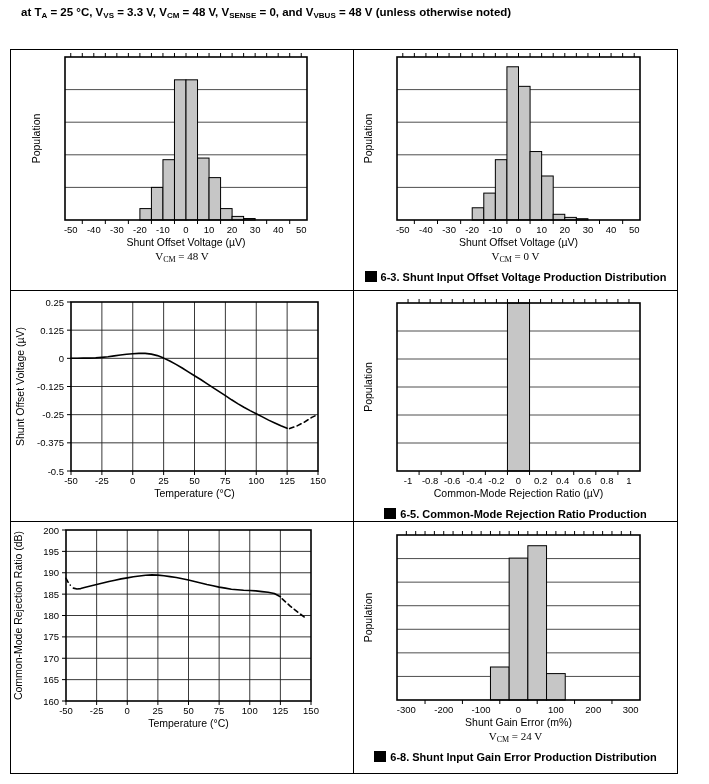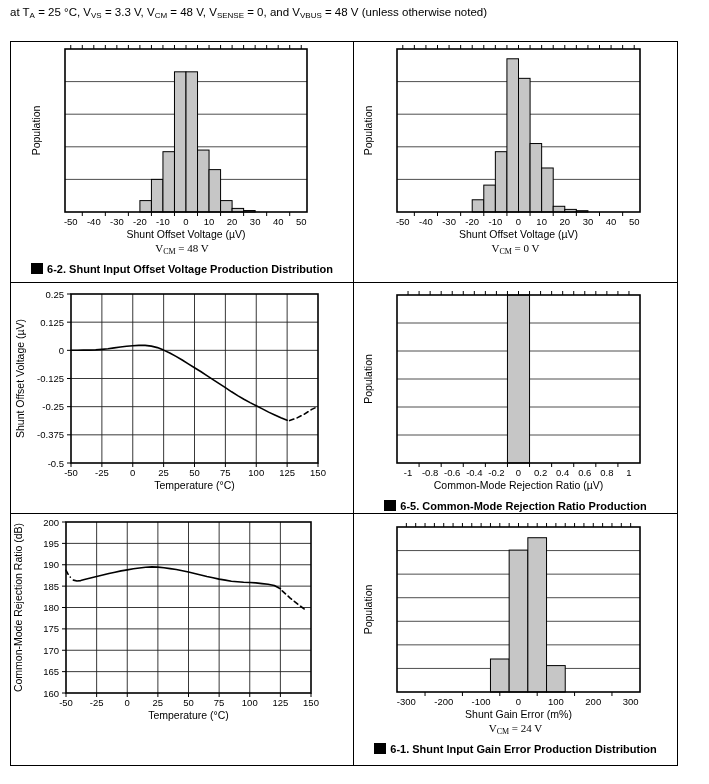--- a/index.html
+++ b/index.html
@@ -1,19 +1,19 @@
 <!DOCTYPE html>
 <html><head>
 <meta charset="utf-8">
 <style>
   html,body{margin:0;padding:0;background:#fff;}
   body{width:709px;height:784px;position:relative;font-family:"Liberation Sans",sans-serif;color:#000;overflow:hidden;}
   sub{font-size:8px;vertical-align:-2px;line-height:0;}
-  .header{position:absolute;left:10px;top:6px;font-size:11.5px;white-space:nowrap;}
-  .figgrid{position:absolute;left:10px;top:41px;width:666px;height:723px;border:1px solid #000;
+  .header{position:absolute;left:21px;top:6px;font-size:11.5px;white-space:nowrap;font-weight:bold;}
+  .figgrid{position:absolute;left:10px;top:49px;width:666px;height:723px;border:1px solid #000;
            display:grid;grid-template-columns:343px 1fr;grid-template-rows:241px 231px 1fr;}
   .cell{position:relative;display:flex;flex-direction:column;align-items:center;overflow:hidden;background:#fff;}
   .cell.bR{border-right:1px solid #000;}
   .cell.bB{border-bottom:1px solid #000;}
   svg.chart{display:block;flex:0 0 auto;overflow:visible;}
   .cond{font-size:11px;height:15px;line-height:15px;text-align:left;margin-top:1px;font-family:Liberation Serif, serif;}
   .caption{font-weight:bold;font-size:11px;line-height:14px;text-align:center;margin-top:6px;padding:0 6px;}
   .caption.wrap2{max-width:302px;}
   .figbox{display:inline-block;width:12px;height:11px;background:#000;color:transparent;overflow:hidden;
           font-size:10px;line-height:11px;vertical-align:-1px;margin-right:4px;}
@@ -81,21 +81,20 @@
         <text x="174" y="183" font-size="9.5" text-anchor="middle" fill="#000000" font-family="&quot;Liberation Sans&quot;,sans-serif">0</text>
         <text x="197.04761904761904" y="183" font-size="9.5" text-anchor="middle" fill="#000000" font-family="&quot;Liberation Sans&quot;,sans-serif">10</text>
         <text x="220.0952380952381" y="183" font-size="9.5" text-anchor="middle" fill="#000000" font-family="&quot;Liberation Sans&quot;,sans-serif">20</text>
         <text x="243.14285714285714" y="183" font-size="9.5" text-anchor="middle" fill="#000000" font-family="&quot;Liberation Sans&quot;,sans-serif">30</text>
         <text x="266.19047619047615" y="183" font-size="9.5" text-anchor="middle" fill="#000000" font-family="&quot;Liberation Sans&quot;,sans-serif">40</text>
         <text x="289.23809523809524" y="183" font-size="9.5" text-anchor="middle" fill="#000000" font-family="&quot;Liberation Sans&quot;,sans-serif">50</text>
         <text x="174" y="196" font-size="10.5" text-anchor="middle" fill="#000000" font-family="&quot;Liberation Sans&quot;,sans-serif">Shunt Offset Voltage (µV)</text>
         <text x="28" y="88.5" font-size="10.5" text-anchor="middle" fill="#000000" font-family="&quot;Liberation Sans&quot;,sans-serif" transform="rotate(-90 28 88.5)">Population</text>
       </svg>
     <div class="cond">V<sub>CM</sub> = 48 V</div>
-    <div class="caption"><span class="figbox">图</span><span>6-2. Shunt Input Offset Voltage Production Distribution</span></div>
   </div>
 
   <div class="cell bB">
     <svg class="chart" width="322" height="198" viewBox="0 0 322 198">
         <line x1="42" y1="39.6" x2="285" y2="39.6" stroke="#3a3a3a" stroke-width="0.9"></line>
         <line x1="42" y1="72.2" x2="285" y2="72.2" stroke="#3a3a3a" stroke-width="0.9"></line>
         <line x1="42" y1="104.8" x2="285" y2="104.8" stroke="#3a3a3a" stroke-width="0.9"></line>
         <line x1="42" y1="137.4" x2="285" y2="137.4" stroke="#3a3a3a" stroke-width="0.9"></line>
         <rect x="117.21428571428572" y="157.775" width="11.571428571428555" height="12.225" fill="#c6c6c6" stroke="#000000" stroke-width="1"></rect>
         <rect x="128.78571428571428" y="143.105" width="11.571428571428584" height="26.895" fill="#c6c6c6" stroke="#000000" stroke-width="1"></rect>
@@ -147,20 +146,21 @@
         <text x="163.5" y="183" font-size="9.5" text-anchor="middle" fill="#000000" font-family="&quot;Liberation Sans&quot;,sans-serif">0</text>
         <text x="186.64285714285714" y="183" font-size="9.5" text-anchor="middle" fill="#000000" font-family="&quot;Liberation Sans&quot;,sans-serif">10</text>
         <text x="209.78571428571428" y="183" font-size="9.5" text-anchor="middle" fill="#000000" font-family="&quot;Liberation Sans&quot;,sans-serif">20</text>
         <text x="232.92857142857142" y="183" font-size="9.5" text-anchor="middle" fill="#000000" font-family="&quot;Liberation Sans&quot;,sans-serif">30</text>
         <text x="256.07142857142856" y="183" font-size="9.5" text-anchor="middle" fill="#000000" font-family="&quot;Liberation Sans&quot;,sans-serif">40</text>
         <text x="279.21428571428567" y="183" font-size="9.5" text-anchor="middle" fill="#000000" font-family="&quot;Liberation Sans&quot;,sans-serif">50</text>
         <text x="163.5" y="196" font-size="10.5" text-anchor="middle" fill="#000000" font-family="&quot;Liberation Sans&quot;,sans-serif">Shunt Offset Voltage (µV)</text>
         <text x="17" y="88.5" font-size="10.5" text-anchor="middle" fill="#000000" font-family="&quot;Liberation Sans&quot;,sans-serif" transform="rotate(-90 17 88.5)">Population</text>
       </svg>
     <div class="cond">V<sub>CM</sub> = 0 V</div>
+    <div class="caption"><span class="figbox">图</span><span>6-3. Shunt Input Offset Voltage Production Distribution</span></div>
   </div>
 
   <div class="cell bR bB">
     <svg class="chart" width="340" height="210" viewBox="0 0 340 210">
         <line x1="59" y1="180" x2="59" y2="184" stroke="#000000" stroke-width="1"></line>
         <text x="59" y="193" font-size="9.5" text-anchor="middle" fill="#000000" font-family="&quot;Liberation Sans&quot;,sans-serif">-50</text>
         <line x1="89.875" y1="11" x2="89.875" y2="180" stroke="#222" stroke-width="0.9"></line>
         <line x1="89.875" y1="180" x2="89.875" y2="184" stroke="#000000" stroke-width="1"></line>
         <text x="89.875" y="193" font-size="9.5" text-anchor="middle" fill="#000000" font-family="&quot;Liberation Sans&quot;,sans-serif">-25</text>
         <line x1="120.75" y1="11" x2="120.75" y2="180" stroke="#222" stroke-width="0.9"></line>
@@ -376,16 +376,16 @@
         <text x="88.73076923076923" y="191" font-size="9.5" text-anchor="middle" fill="#000000" font-family="&quot;Liberation Sans&quot;,sans-serif">-200</text>
         <text x="126.11538461538461" y="191" font-size="9.5" text-anchor="middle" fill="#000000" font-family="&quot;Liberation Sans&quot;,sans-serif">-100</text>
         <text x="163.5" y="191" font-size="9.5" text-anchor="middle" fill="#000000" font-family="&quot;Liberation Sans&quot;,sans-serif">0</text>
         <text x="200.8846153846154" y="191" font-size="9.5" text-anchor="middle" fill="#000000" font-family="&quot;Liberation Sans&quot;,sans-serif">100</text>
         <text x="238.26923076923077" y="191" font-size="9.5" text-anchor="middle" fill="#000000" font-family="&quot;Liberation Sans&quot;,sans-serif">200</text>
         <text x="275.6538461538462" y="191" font-size="9.5" text-anchor="middle" fill="#000000" font-family="&quot;Liberation Sans&quot;,sans-serif">300</text>
         <text x="163.5" y="204" font-size="10.5" text-anchor="middle" fill="#000000" font-family="&quot;Liberation Sans&quot;,sans-serif">Shunt Gain Error (m%)</text>
         <text x="17" y="95.5" font-size="10.5" text-anchor="middle" fill="#000000" font-family="&quot;Liberation Sans&quot;,sans-serif" transform="rotate(-90 17 95.5)">Population</text>
       </svg>
     <div class="cond">V<sub>CM</sub> = 24 V</div>
-    <div class="caption"><span class="figbox">图</span><span>6-1. Shunt Input Gain Error Production Distribution</span></div>
+    <div class="caption"><span class="figbox">图</span><span>6-8. Shunt Input Gain Error Production Distribution</span></div>
   </div>
 
 </div>
 
 </body></html>

